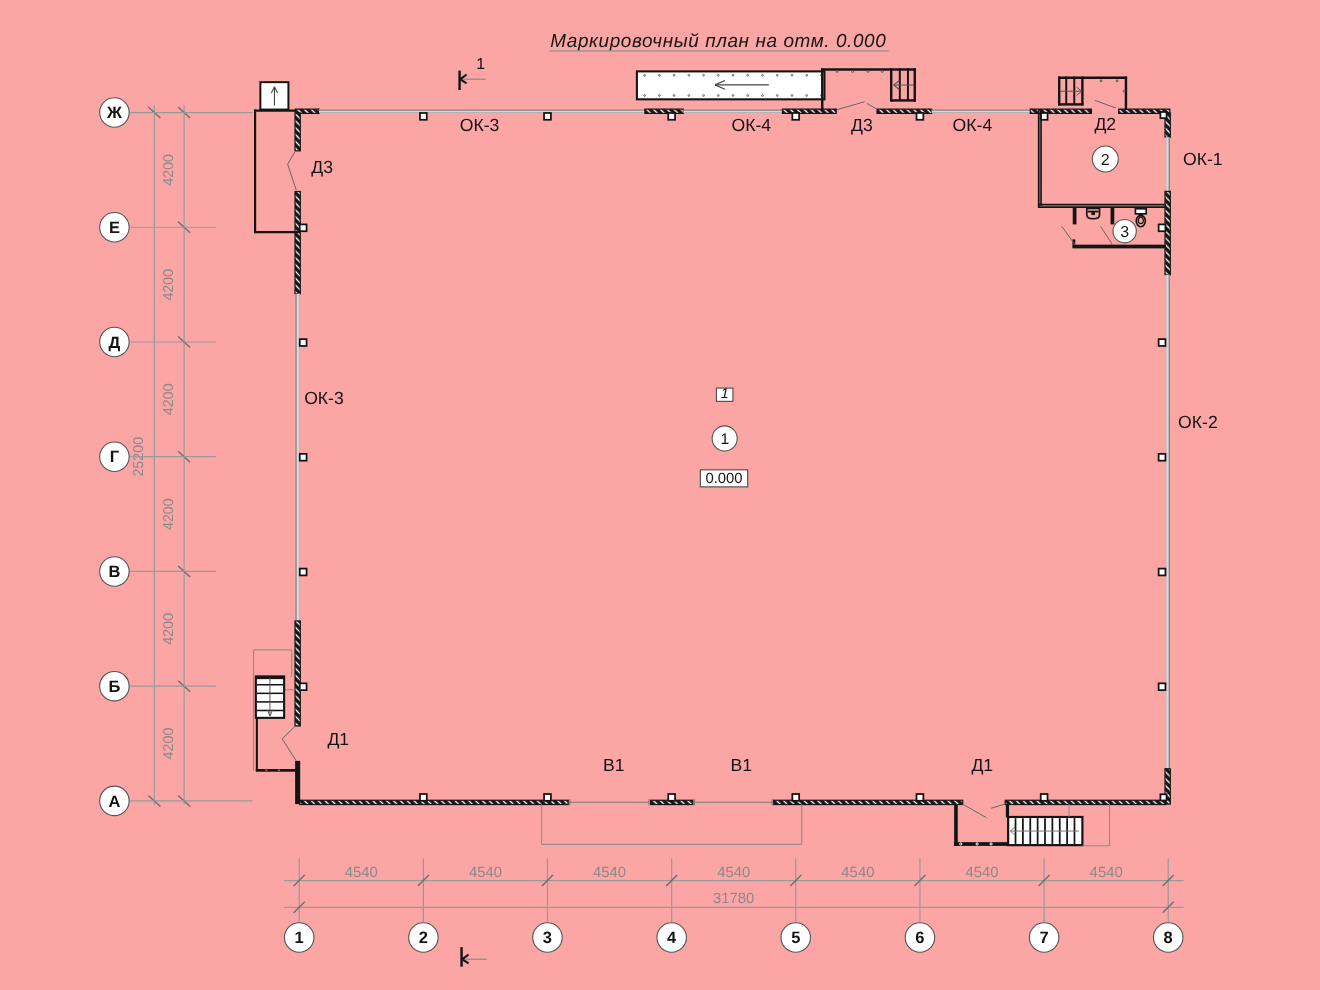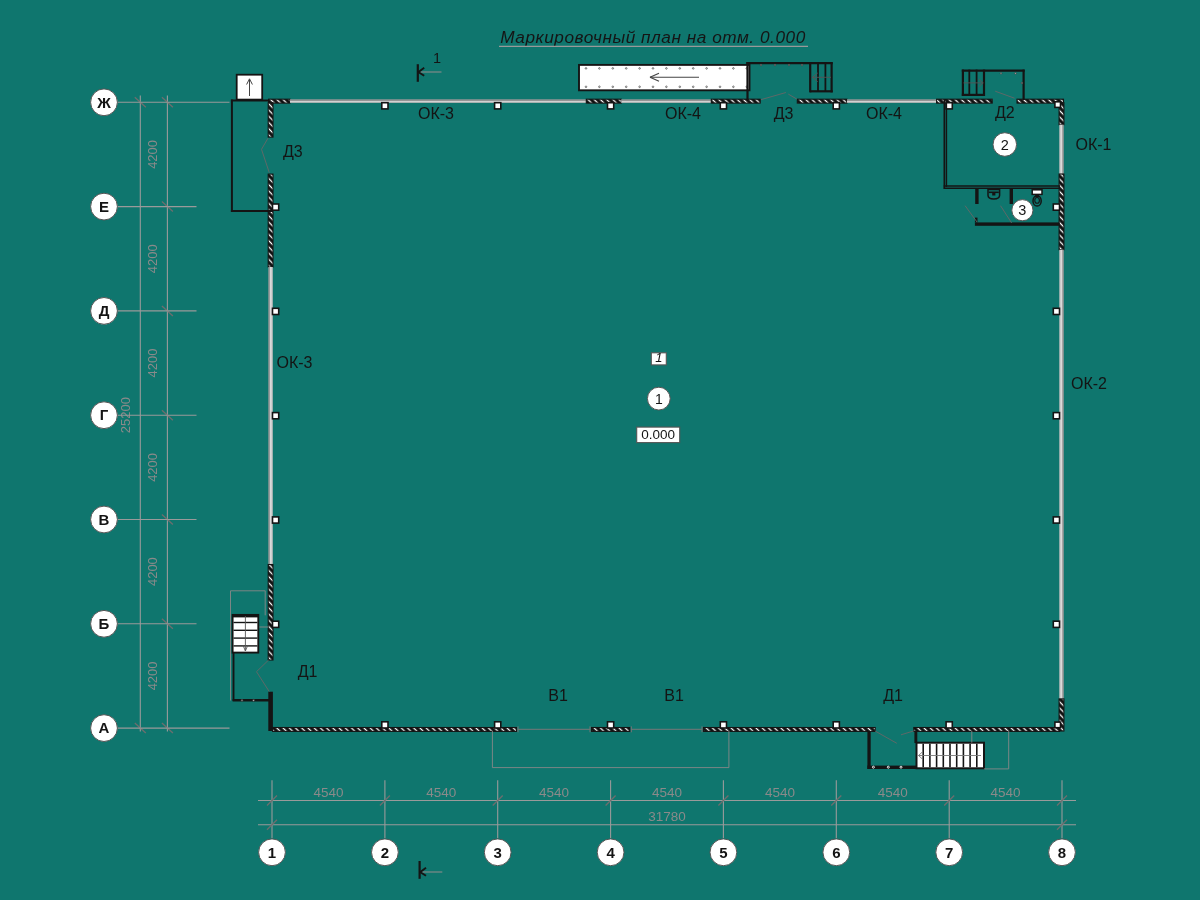--- a/index.html
+++ b/index.html
@@ -1,14 +1,14 @@
 <!DOCTYPE html>
 <html><head><meta charset="utf-8"><title>План</title><style>
 html,body{margin:0;padding:0;background:#fff;}
-.page{position:relative;width:1200px;height:900px;background:#0f766e;overflow:hidden;}
+.page{position:relative;width:1200px;height:900px;background:#fca5a5;overflow:hidden;}
 </style></head><body>
 <div class="page">
 <svg width="1200" height="900" viewBox="0 0 1200 900">
 <defs>
         <pattern id="hat" width="4.4" height="4.4" patternUnits="userSpaceOnUse" patternTransform="rotate(45)">
           <rect width="4.4" height="4.4" fill="#101010"></rect>
           <line x1="0" y1="2.2" x2="4.4" y2="2.2" stroke="#ffffff" stroke-width="1.3"></line>
         </pattern>
       </defs>
 

